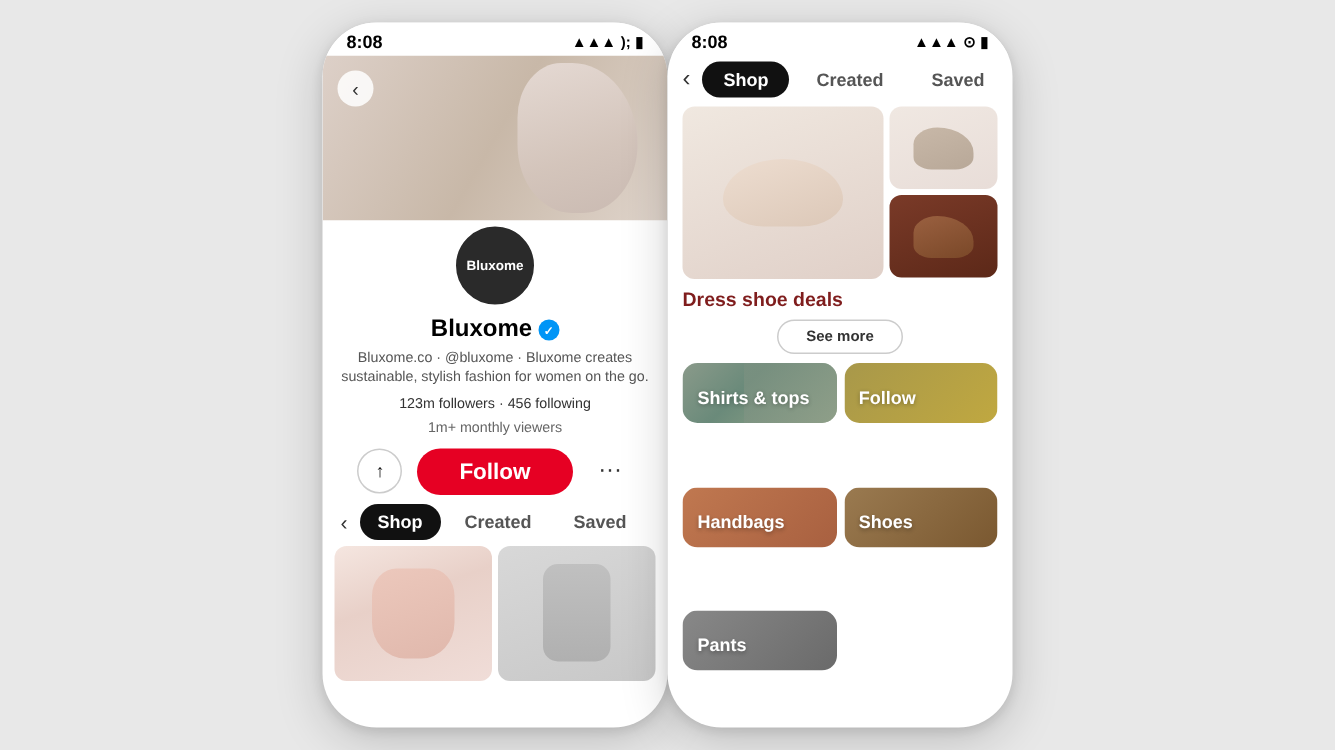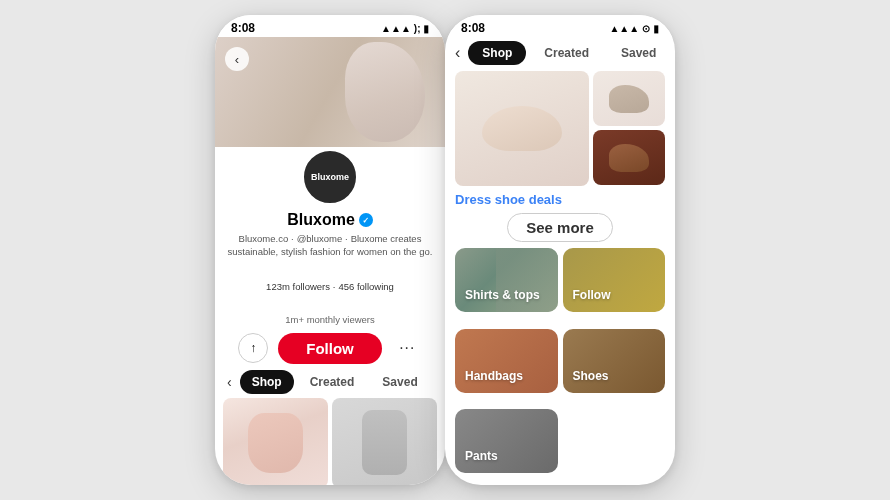--- a/index.html
+++ b/index.html
@@ -132,21 +132,21 @@
     }
     .profile-bio {
       font-size: 9.5px;
       color: #555;
       margin-top: 3px;
       line-height: 1.4;
     }
     .profile-stats {
       font-size: 9.5px;
       color: #333;
-      margin-top: 22px;
+      margin-top: 5px;
       font-weight: 500;
     }
     .profile-actions {
       display: flex;
       align-items: center;
       justify-content: center;
       gap: 10px;
       margin-top: 8px;
       padding: 0 12px;
       flex-shrink: 0;
@@ -320,35 +320,35 @@
       border-radius: 8px;
       background: linear-gradient(160deg, #7a3a28 0%, #5c2818 100%);
       display: flex;
       align-items: center;
       justify-content: center;
       overflow: hidden;
     }
     .dress-shoe-title {
       font-size: 13px;
       font-weight: 700;
-      color: #3b82f6;
+      color: #7f1d1d;
       padding: 6px 10px 2px 10px;
       flex-shrink: 0;
     }
     .see-more-container {
       text-align: center;
       padding: 4px 0 6px 0;
       flex-shrink: 0;
     }
     .see-more-btn {
       border: 1.5px solid #ccc;
       background: #fff;
       border-radius: 20px;
       padding: 5px 18px;
-      font-size: 15px;
+      font-size: 10px;
       font-weight: 600;
       color: #333;
       cursor: pointer;
     }
     .shop-by-category {
       font-size: 13px;
       font-weight: 700;
       color: #111;
       text-align: center;
       padding: 2px 0 6px 0;
@@ -358,21 +358,21 @@
       display: grid;
       grid-template-columns: 1fr 1fr;
       gap: 5px;
       padding: 0 10px;
       flex: 1;
     }
     .category-item {
       border-radius: 10px;
       overflow: hidden;
       position: relative;
-      height: 64px;
+      height: 40px;
       cursor: pointer;
     }
     .category-bg {
       width: 100%;
       height: 100%;
       display: flex;
       align-items: center;
       justify-content: flex-start;
       padding-left: 14px;
     }

